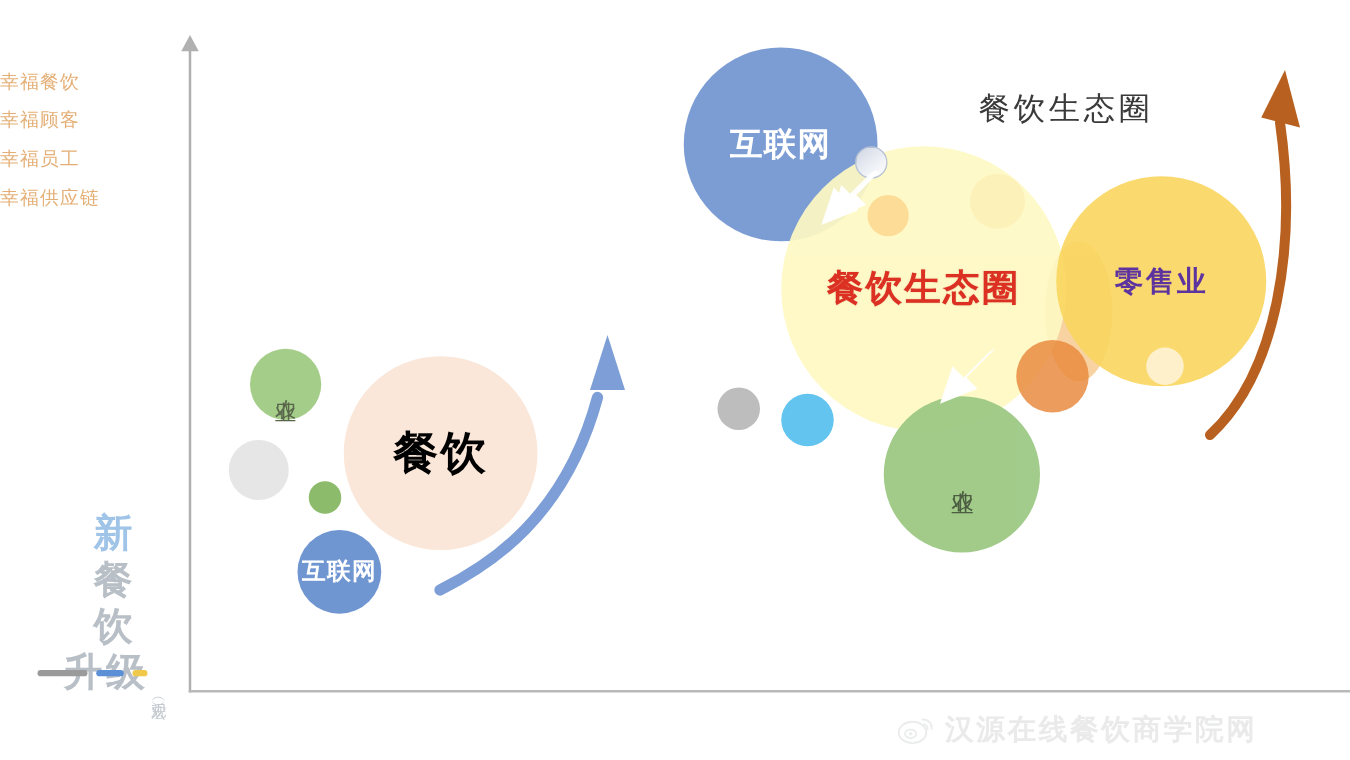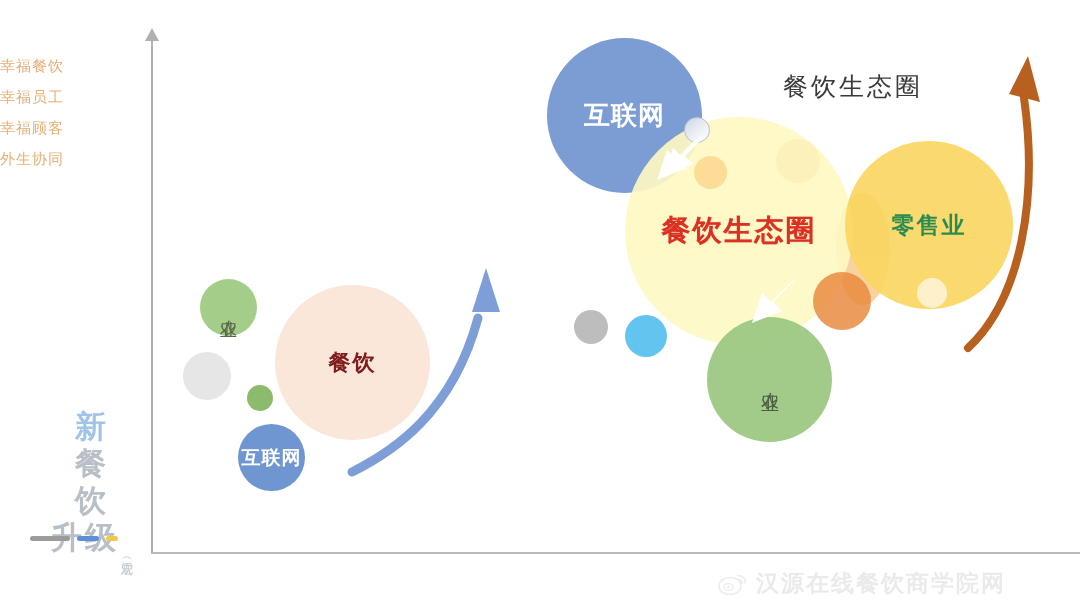--- a/index.html
+++ b/index.html
@@ -137,41 +137,41 @@
   }
   .lc-blue{
     left:238px; top:424px; width:67px; height:67px;
     background:#6f96d1;
   }
   .lc-peach{
     left:275px; top:285px; width:155px; height:155px;
     background:#fae7d9;
   }
   .lc-peach span{
-    color:#7f1d1d; font-size:22px; font-weight:700; letter-spacing:2px;
+    color:#000000; font-size:36px; font-weight:700; letter-spacing:2px;
   }
 
   
   .rc-blue{
     left:547px; top:38px; width:155px; height:155px;
     background:#7c9dd4;
   }
   .rc-orange-main{
     left:625px; top:117px; width:228px; height:228px;
     background:#fef9c3; opacity:.92;
   }
   .rc-orange-main span{
     color:#d81f10; font-size:29px; font-weight:700; letter-spacing:2px;
     text-shadow:0 0 1px rgba(180,20,10,.4);
   }
   .rc-yellow{
     left:845px; top:141px; width:168px; height:168px;
     background:#fad65f; opacity:.9;
   }
-  .rc-yellow span{color:#15803d;font-size:23px;font-weight:700;letter-spacing:2px;}
+  .rc-yellow span{color:#4c1d95;font-size:23px;font-weight:700;letter-spacing:2px;}
   .rc-green{
     left:707px; top:317px; width:125px; height:125px;
     background:#9bc882; opacity:.93;
   }
   .rc-green span{color:#3f5133;font-size:18px;}
   .rc-dot-gray{
     left:574px; top:310px; width:34px; height:34px;
     background:#bdbdbd;
   }
   .rc-dot-cyan{
@@ -251,23 +251,23 @@
 <body>
 
 <div id="stage">
 
   <div class="axis-v"></div>
   <div class="axis-v-head"></div>
   <div class="axis-h"></div>
 
   <div class="ylabels">
     <div class="ylabel">幸福餐饮</div>
+    <div class="ylabel">幸福顾客</div>
     <div class="ylabel">幸福员工</div>
-    <div class="ylabel">幸福顾客</div>
-    <div class="ylabel">外生协同</div>
+    <div class="ylabel">幸福供应链</div>
   </div>
 
   <div class="vcaption">
     <span class="ch accent">新</span>
     <span class="ch">餐</span>
     <span class="ch">饮</span>
     <div class="row2">
       <span class="ch">升</span>
       <span class="ch">级</span>
       <span class="paren">（宏观）</span>

